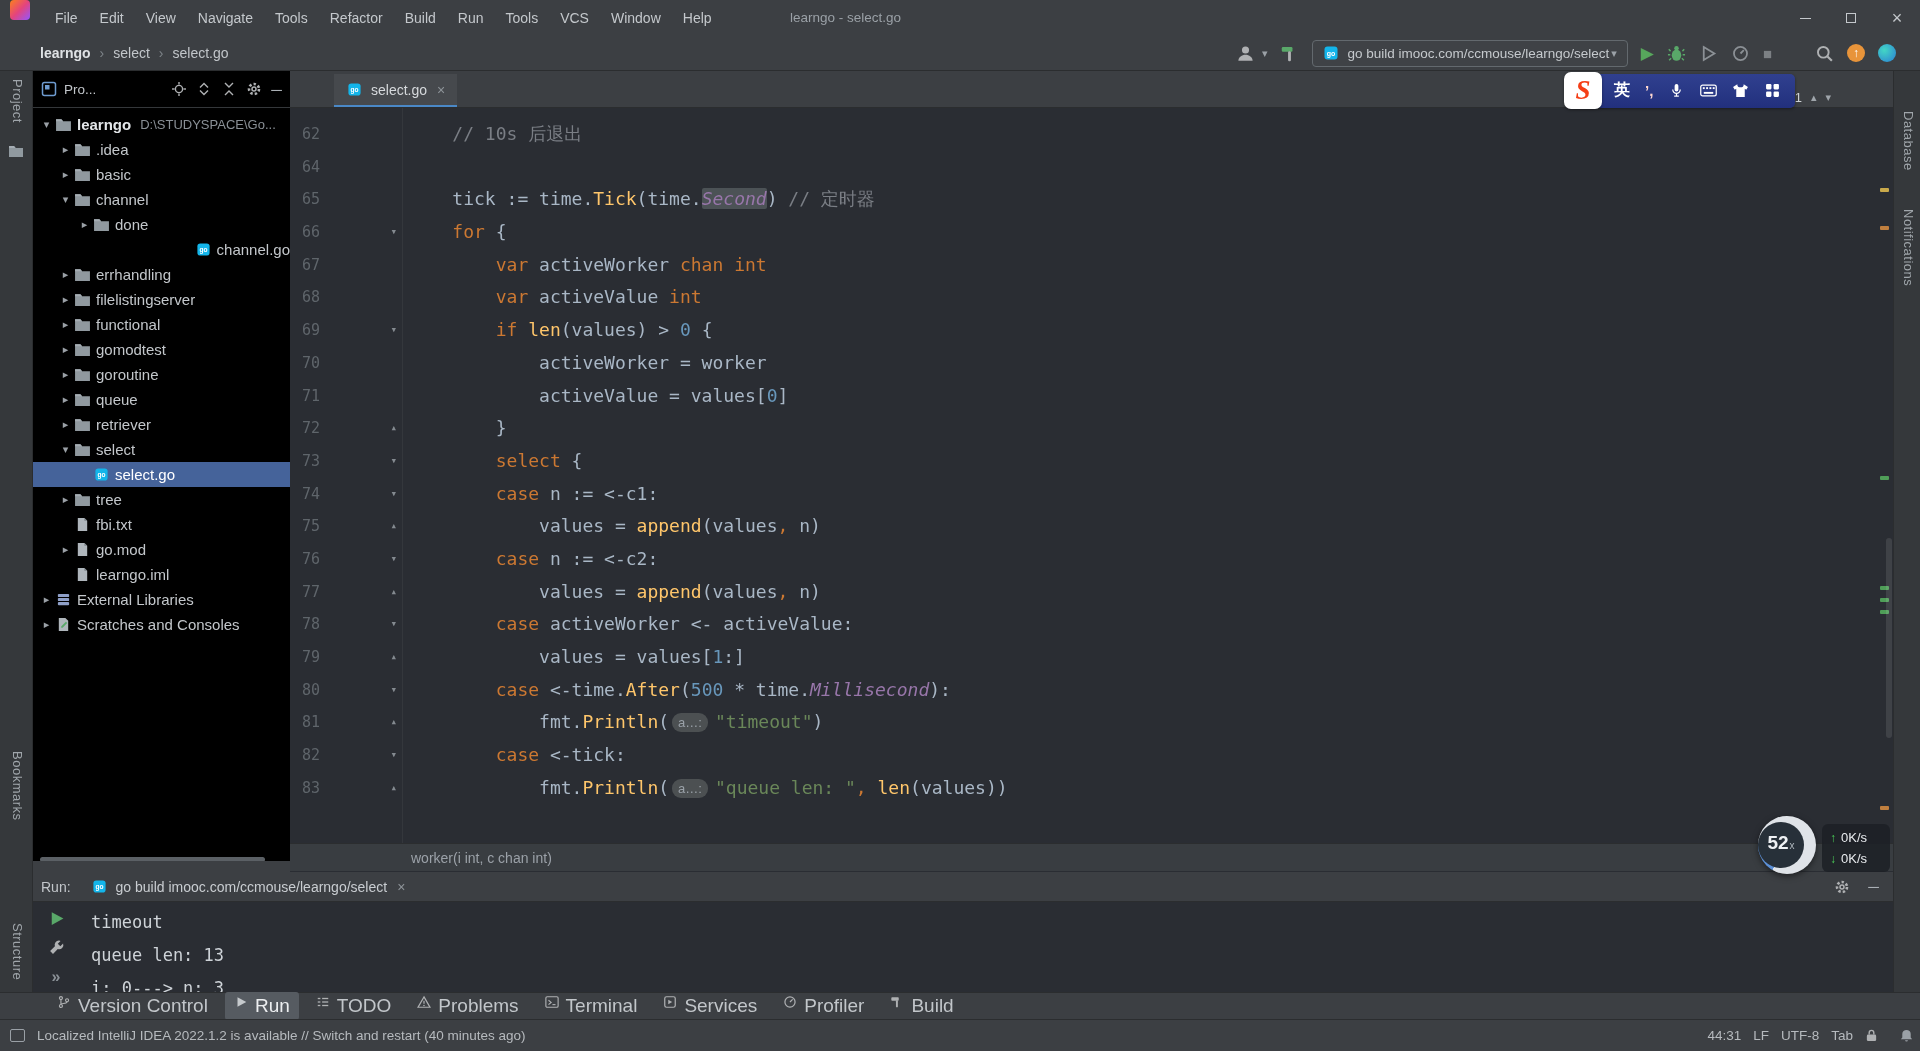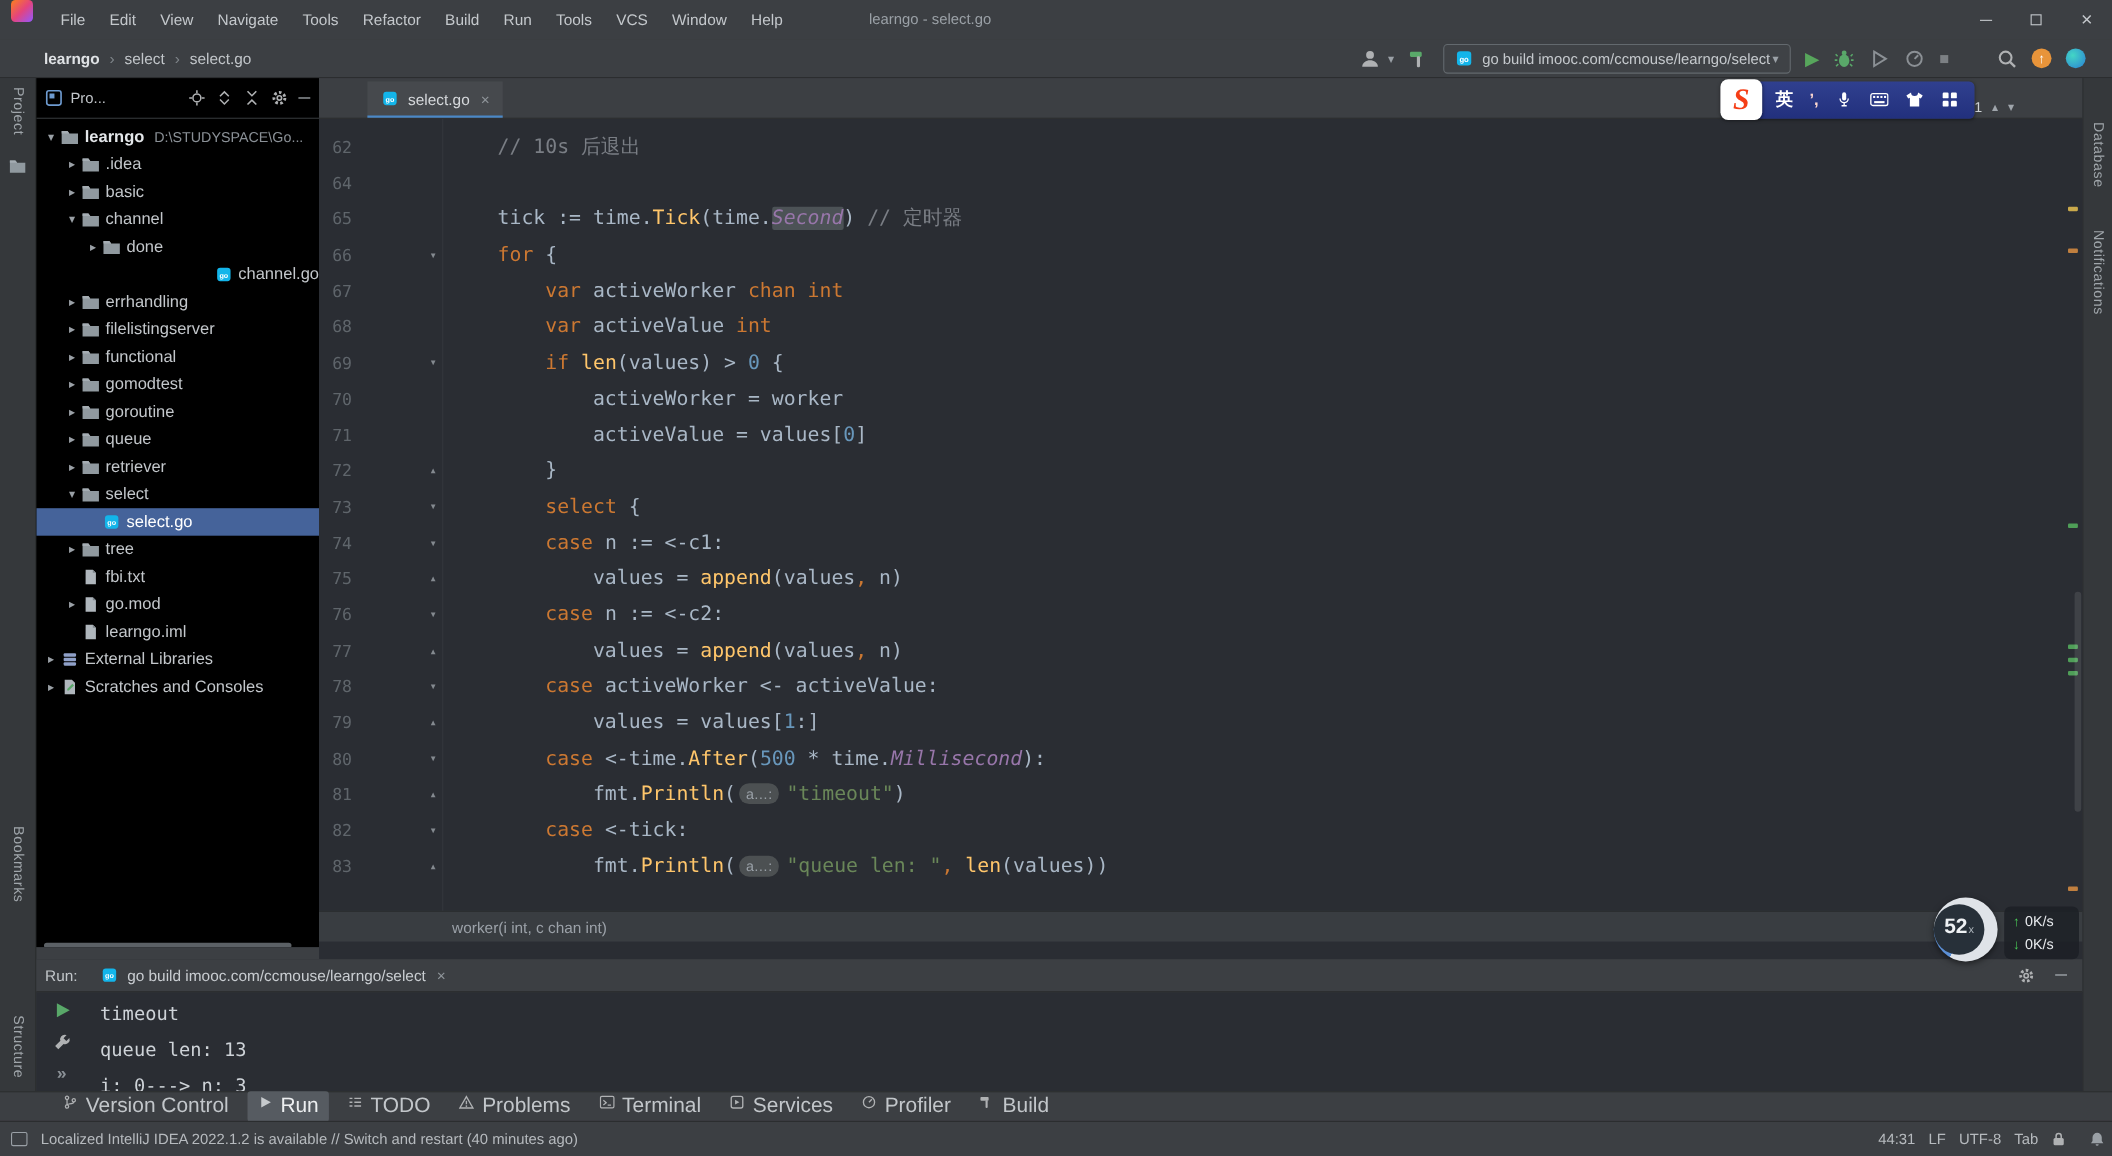--- a/index.html
+++ b/index.html
@@ -76,21 +76,21 @@
   .ln{width:30px;text-align:right;color:#5f656b;font-size:15px;flex:none}
   .foldcol{width:80px;text-align:right;padding-right:3px;color:#848a90;font-size:11px;flex:none}
   .gutter-line{position:absolute;left:112px;top:37px;bottom:28px;width:1px;background:#34373c}
   .code{margin-left:9px;white-space:pre}
   .tk-pl{color:#a9b7c6}.tk-kw{color:#cc7832}.tk-num{color:#6897bb}.tk-str{color:#6a8759}
   .tk-cm{color:#7a7e85}.tk-fn{color:#ffc66b}
   .tk-field{color:#9876aa;font-style:italic}
   .tk-hl{background:#4c5256;border-radius:2px}
   .tk-hint{display:inline-block;background:#4c5052;color:#9aa1a8;font-size:13px;line-height:19px;
            border-radius:9px;padding:0 6px;margin:0 7px 0 3px;vertical-align:1px;font-family:"Liberation Sans",sans-serif}
-  .param-band{position:absolute;left:0;right:0;bottom:16px;height:28px;background:#393d41;border-top:1px solid #2b2d2f;
+  .param-band{position:absolute;left:0;right:0;bottom:1px;height:28px;background:#393d41;border-top:1px solid #2b2d2f;
               display:flex;align-items:center;padding-left:121px;font-size:14px;color:#9ba1a8}
   .inspect-widget{position:absolute;right:62px;top:18px;display:flex;align-items:center;gap:9px;z-index:5}
   .warn-tri{color:#e7be5a;font-size:14px}
   .inspect-count{color:#cfd3d7;font-size:13px;margin-left:-5px}
   .nav-chev{color:#9fa5ab;font-size:11px}
   .stripe{position:absolute;right:0;top:37px;bottom:28px;width:16px}
   .mark{position:absolute;right:4px;width:9px;height:4px;border-radius:1px}
   .sb-thumb{position:absolute;right:1px;width:6px;background:rgba(255,255,255,.10);border-radius:3px}
 
   

